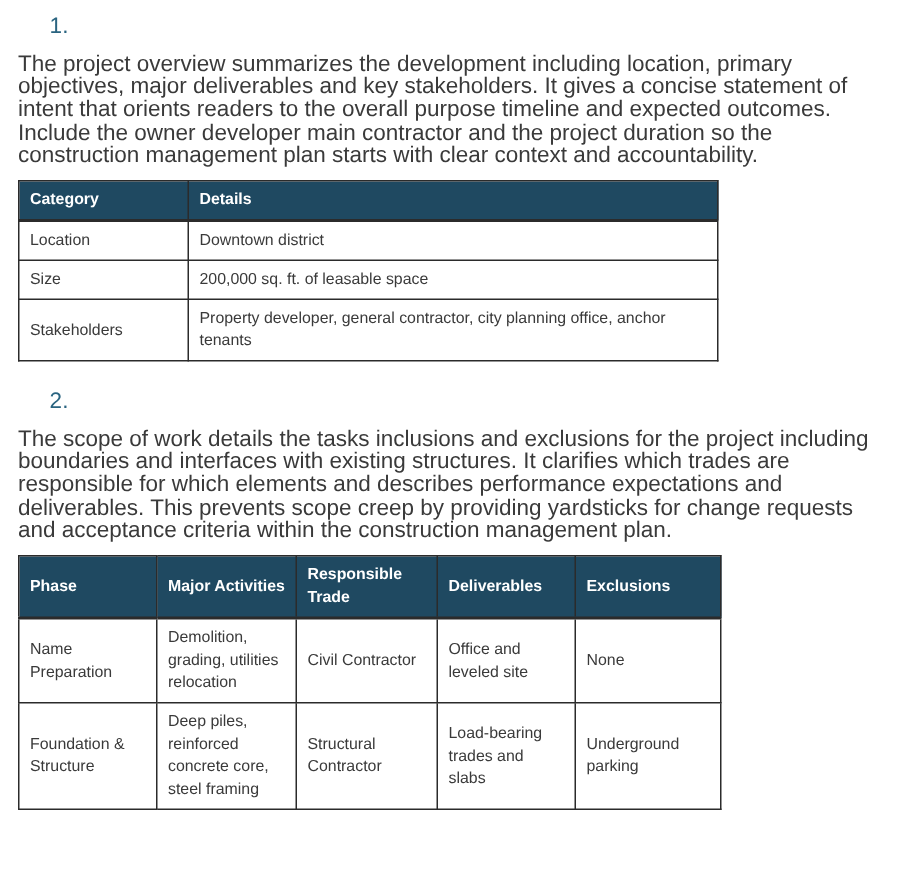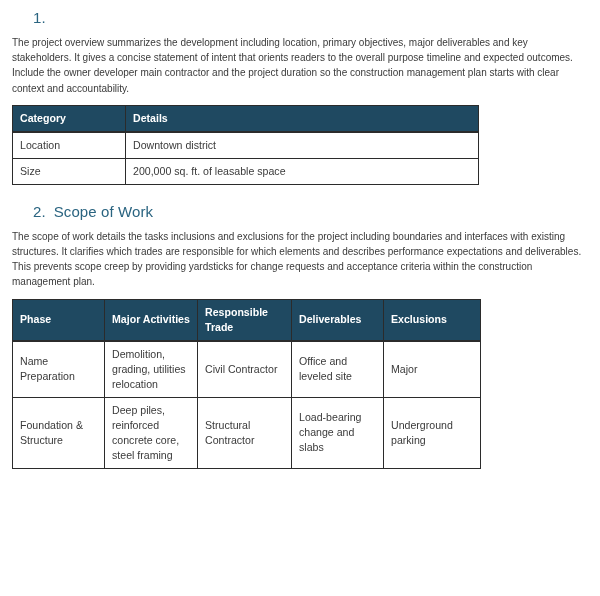--- a/index.html
+++ b/index.html
@@ -13,21 +13,21 @@
 
   .heading {
     font-size: 15px; font-weight: 400; color: #2A6480;
     margin-left: 21px; letter-spacing: 0.1px;
     display: flex; align-items: baseline;
   }
   .heading .num { margin-right: 8px; }
   .sec2-heading { margin-top: 18px; }
 
   p.body-text {
-    font-size: 10px; line-height: 15.2px;
+    font-size: 15px; line-height: 15.2px;
     color: #3a3a3a; margin-top: 9px;
     text-align: left;
   }
 
   table {
     border-collapse: collapse; table-layout: fixed;
     margin-top: 9px;
     border: 1.5px solid #2b2b2b;
   }
   th, td {
@@ -69,26 +69,29 @@
       </thead>
       <tbody>
         <tr>
           <td>Location</td>
           <td>Downtown district</td>
         </tr>
         <tr>
           <td>Size</td>
           <td>200,000 sq. ft. of leasable space</td>
         </tr>
+        <tr>
+          <td>Stakeholders</td>
+          <td>Property developer, general contractor, city planning office, anchor tenants</td>
+        </tr>
       </tbody>
     </table>
 
   <h2 class="heading sec2-heading">
     <span class="num">2.</span>
-    <span>Scope of Work</span>
   </h2>
 
   <p class="body-text">The scope of work details the tasks inclusions and exclusions for the project including boundaries and interfaces with existing structures. It clarifies which trades are responsible for which elements and describes performance expectations and deliverables. This prevents scope creep by providing yardsticks for change requests and acceptance criteria within the construction management plan.</p>
 
   <table class="t2">
     <colgroup>
       <col style="width:92px">
       <col style="width:93px">
       <col style="width:94px">
       <col style="width:92px">
@@ -102,25 +105,25 @@
           <th>Deliverables</th>
           <th>Exclusions</th>
         </tr>
       </thead>
       <tbody>
         <tr>
           <td>Name Preparation</td>
           <td>Demolition, grading, utilities relocation</td>
           <td>Civil Contractor</td>
           <td>Office and leveled site</td>
-          <td>Major</td>
+          <td>None</td>
         </tr>
         <tr>
           <td>Foundation &amp; Structure</td>
           <td>Deep piles, reinforced concrete core, steel framing</td>
           <td>Structural Contractor</td>
-          <td>Load-bearing change and slabs</td>
+          <td>Load-bearing trades and slabs</td>
           <td>Underground parking</td>
         </tr>
       </tbody>
     </table>
 
 </div>
 
 </body></html>

